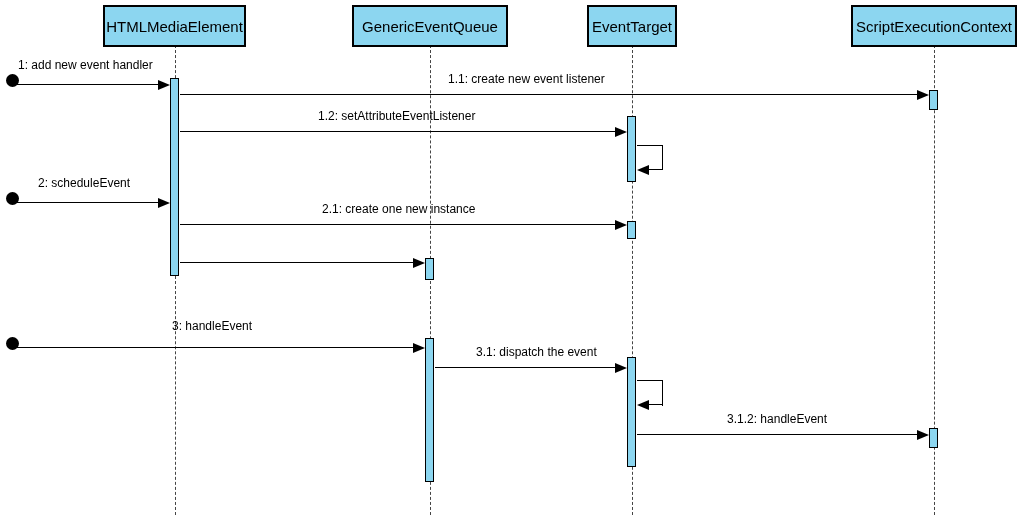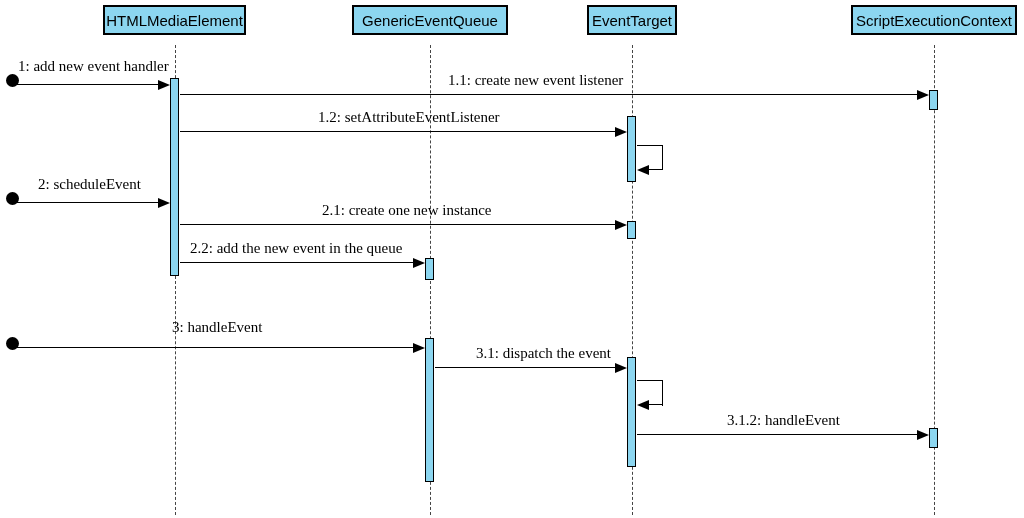--- a/index.html
+++ b/index.html
@@ -5,21 +5,21 @@
   html,body{margin:0;padding:0;background:#ffffff;}
   .canvas{
     position:relative;
     width:1024px;height:518px;
     background:#ffffff;
     font-family:"Liberation Sans", sans-serif;
     overflow:hidden;
   }
   .lifeline-header{
     position:absolute;
-    top:5px;height:30px;
+    top:5px;height:42px;
     background:#8CD6F0;
     border:2px solid #000;
     box-sizing:border-box;
     display:flex;align-items:center;justify-content:center;
     font-size:15px;color:#000;
   }
   .lifeline{
     position:absolute;
     top:45px;
     width:0;height:470px;
@@ -49,23 +49,22 @@
     border-bottom:5px solid transparent;
   }
   .arrow-left{
     position:absolute;width:0;height:0;
     border-right:12px solid #000;
     border-top:5px solid transparent;
     border-bottom:5px solid transparent;
   }
   .msg-label{
     position:absolute;
-    font-size:15px;color:#000;
+    font-size:12px;color:#000;
     white-space:nowrap;
-    font-family:Liberation Serif, serif;
   }
   .actor-dot{
     position:absolute;
     width:13px;height:13px;
     background:#000;
     border-radius:50%;
   }
 </style>
 </head>
 <body>
@@ -121,21 +120,20 @@
   <div class="arrow-left" style="left:637px;top:165px;"></div>
 
   <div class="msg-label" style="left:38px;top:176px;">2: scheduleEvent</div>
   <div class="line" style="left:12px;top:202px;width:148px;"></div>
   <div class="arrow-right" style="left:158px;top:198px;"></div>
 
   <div class="msg-label" style="left:322px;top:202px;">2.1: create one new instance</div>
   <div class="line" style="left:180px;top:224px;width:438px;"></div>
   <div class="arrow-right" style="left:615px;top:220px;"></div>
 
-  <div class="msg-label" style="left:190px;top:240px;">2.2: add the new event in the queue</div>
   <div class="line" style="left:180px;top:262px;width:236px;"></div>
   <div class="arrow-right" style="left:413px;top:258px;"></div>
 
   <div class="msg-label" style="left:172px;top:319px;">3: handleEvent</div>
   <div class="line" style="left:12px;top:347px;width:404px;"></div>
   <div class="arrow-right" style="left:413px;top:343px;"></div>
 
   <div class="msg-label" style="left:476px;top:345px;">3.1: dispatch the event</div>
   <div class="line" style="left:435px;top:367px;width:183px;"></div>
   <div class="arrow-right" style="left:615px;top:363px;"></div>

